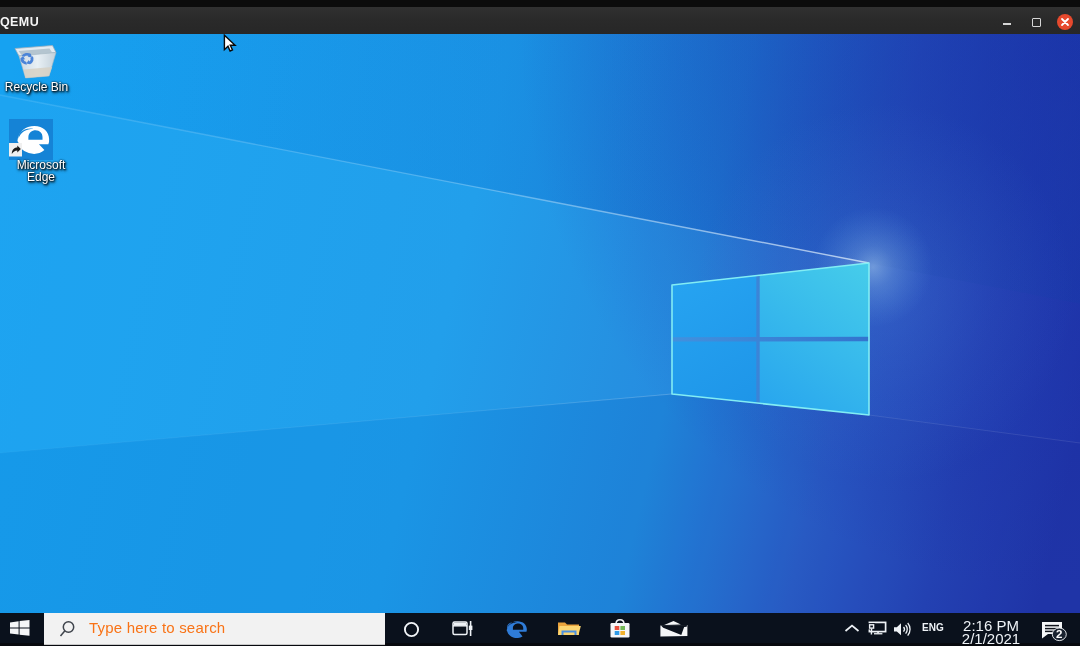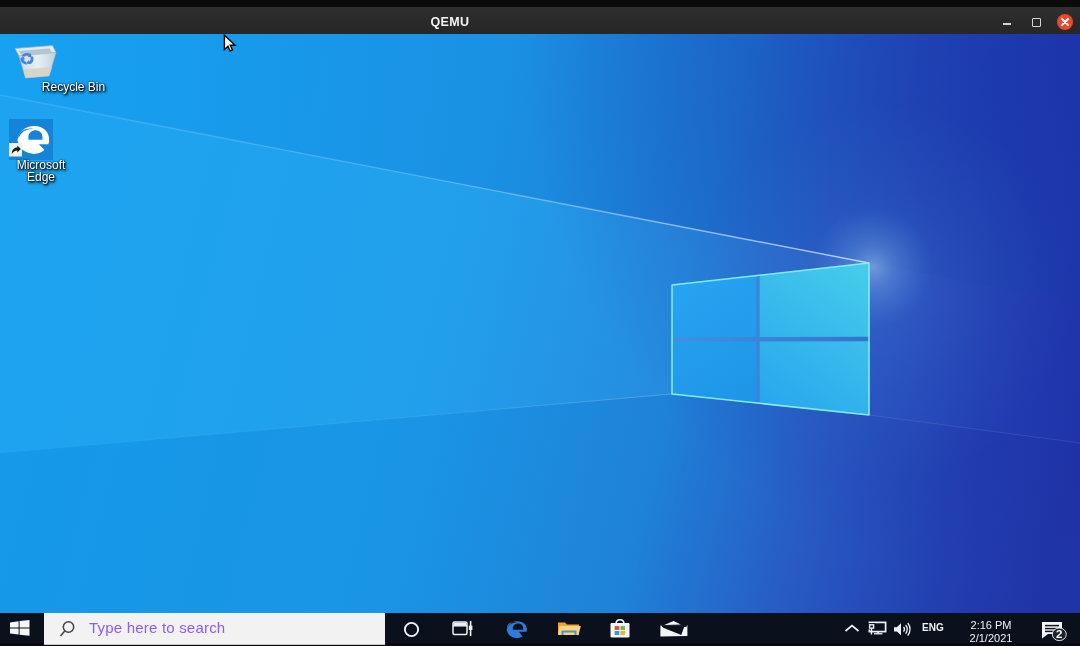--- a/index.html
+++ b/index.html
@@ -1,35 +1,35 @@
 <!DOCTYPE html>
 <html><head>
 <meta charset="utf-8">
 <style>
   html,body{margin:0;padding:0;width:1080px;height:646px;overflow:hidden;background:#000;
     font-family:"Liberation Sans", sans-serif;}
   .abs{position:absolute;}
   #topstrip{left:0;top:0;width:1080px;height:7px;background:#0b0b0b;}
   #titlebar{left:0;top:7px;width:1080px;height:27px;background:linear-gradient(#303030,#2a2a2a 45%,#272727);}
-  #qemutitle{left:0;top:14.5px;width:900px;text-align:center;color:#f5f5f5;
+  #qemutitle{left:0;top:14.5px;width:900px;text-align:left;color:#f5f5f5;
     font-size:12.5px;font-weight:bold;letter-spacing:0.4px;}
   #minbtn{left:1003px;top:22.5px;width:8px;height:2px;background:#d6d6d6;}
   #maxbtn{left:1031.5px;top:18px;width:7px;height:7px;border:1.6px solid #d6d6d6;border-radius:1px;}
   #closebtn{left:1056.5px;top:13.5px;width:16px;height:16px;border-radius:50%;background:#e6492d;}
   #wallsvg{left:0;top:34px;}
   #taskbar{left:0;top:613px;width:1080px;height:33px;background:#0a111c;}
   #taskbarbot{left:0;top:643px;width:1080px;height:3px;background:#07090e;}
   #searchbox{left:44px;top:613px;width:341px;height:30.5px;background:#f2f2f2;border-bottom:1px solid #c8c8c8;}
-  #searchtext{left:89px;top:619px;color:#8b5cf6;font-size:15px;letter-spacing:0.2px;text-align:center;}
+  #searchtext{left:89px;top:619px;color:#f97316;font-size:15px;letter-spacing:0.2px;text-align:center;}
   .deskicon{color:#fff;font-size:12px;text-align:center;
     text-shadow:0 0 2px #000, 1px 1px 2px rgba(0,0,0,0.95), 1px 2px 3px rgba(0,0,0,0.7);}
-  #rblabel{left:0px;top:80px;width:73px;padding-left:37px;}
+  #rblabel{left:0px;top:80px;width:73px;}
   #edgelabel{left:7px;top:159px;width:68px;line-height:12px;}
   #engtext{left:922px;top:622px;width:25px;color:#eef2f6;font-size:10px;font-weight:bold;}
-  #clock{left:960px;top:618.5px;width:62px;color:#eef2f6;font-size:11px;text-align:center;line-height:13px;}
+  #clock{left:960px;top:618.5px;width:62px;color:#eef2f6;font-size:15px;text-align:center;line-height:13px;}
 </style>
 </head>
 <body>
 <div id="topstrip" class="abs"></div>
 <div id="titlebar" class="abs"></div>
 <div id="qemutitle" class="abs">QEMU</div>
 <div id="minbtn" class="abs"></div>
 <div id="maxbtn" class="abs"></div>
 <div id="closebtn" class="abs">
   <svg width="16" height="16" viewBox="0 0 16 16">

